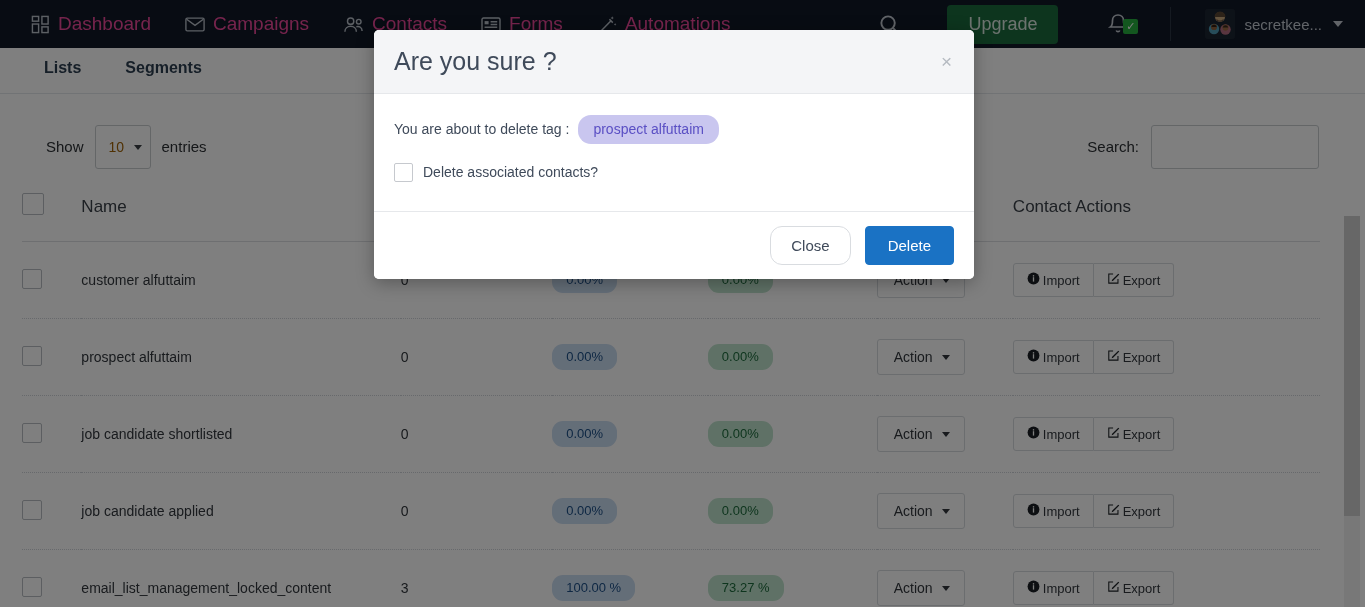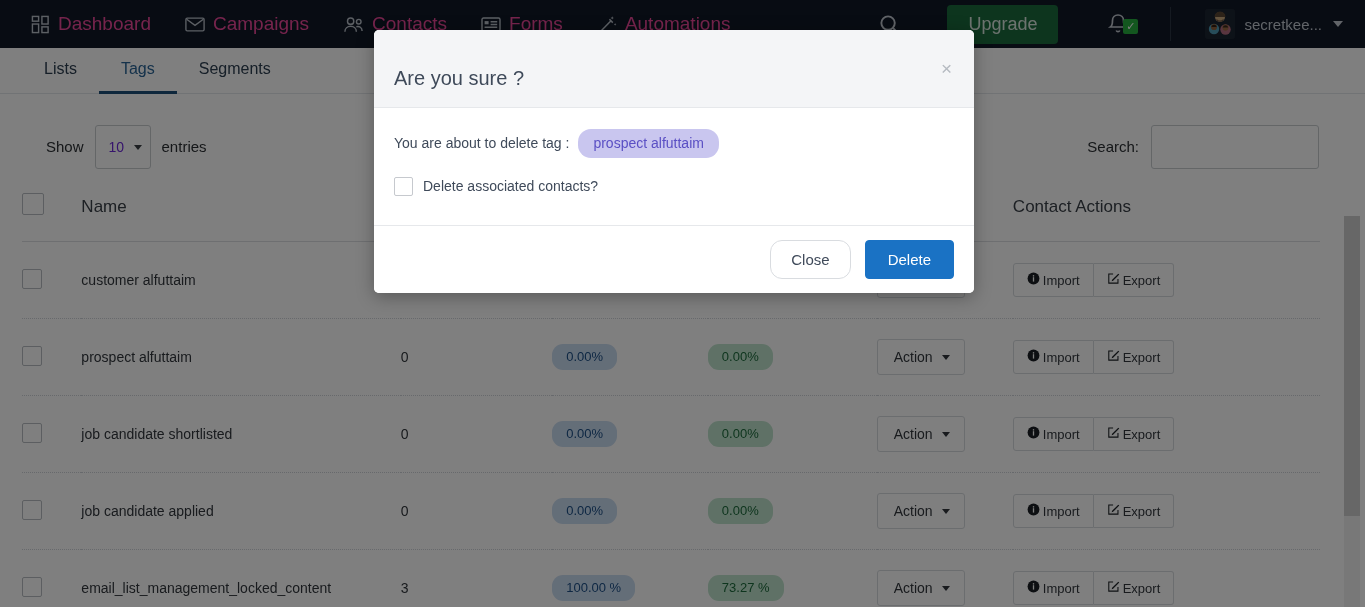--- a/index.html
+++ b/index.html
@@ -51,37 +51,37 @@
   .user-name { color: #c3c9d1; font-size: 15px; }
   .caret-down {
     width: 0; height: 0; border-left: 5px solid transparent; border-right: 5px solid transparent;
     border-top: 6px solid #c3c9d1; margin-left: 2px;
   }
 
   
   .page { position: absolute; top: 48px; left: 0; width: 1365px; height: 559px; background: #fff; }
 
   .tabs {
-    display: flex; align-items: center; height: 46px;
-    padding-left: 22px; border-bottom: 1px solid #e3e6ea;
+    display: flex; align-items: flex-end; height: 46px;
+    padding-left: 22px; border-bottom: 1px solid #e3e6ea; font-weight: bold;
   }
   .tab {
     font-size: 16px; color: #2c3e50; padding: 12px 22px 13px;
     cursor: pointer; border-bottom: 3px solid transparent; background: transparent;
   }
   .tab.active { color: #2a6496; border-bottom-color: #1d4f78; }
 
   .toolbar {
     display: flex; align-items: center; padding: 27px 46px 0 46px; height: 78px;
   }
   .show-group { display: flex; align-items: center; gap: 11px; font-size: 15px; color: #2b2f33; }
   .select-box {
     position: relative; width: 56px; height: 44px; border: 1px solid #c8cccf; border-radius: 3px;
     background: #fff; display: flex; align-items: center; padding-left: 13px;
-    font-size: 14px; color: #6d28d9; cursor: pointer;
+    font-size: 14px; color: #a16207; cursor: pointer;
   }
   .select-box .sel-caret {
     position: absolute; right: 8px; top: 50%; margin-top: -2px;
     width: 0; height: 0; border-left: 4px solid transparent; border-right: 4px solid transparent;
     border-top: 5px solid #3a3f44;
   }
   .search-group { margin-left: auto; display: flex; align-items: center; gap: 12px; }
   .search-label { font-size: 15px; color: #2b2f33; margin-left: 24px; }
   .search-input {
     width: 168px; height: 44px; border: 1px solid #c8cccf; border-radius: 3px;
@@ -165,21 +165,21 @@
   .modal {
     position: absolute; left: 374px; top: 30px; width: 600px;
     background: #fff; border-radius: 5px; z-index: 30;
     box-shadow: 0 4px 18px rgba(0,0,0,0.30);
     overflow: hidden;
   }
   .modal-header {
     background: #f4f5f7; padding: 17px 20px; border-bottom: 1px solid #e6e8eb;
     display: flex; align-items: center;
   }
-  .modal-title { font-size: 20px; color: #3f4a5a; margin-top: 20px; }
+  .modal-title { font-size: 25px; color: #3f4a5a; }
   .modal-x {
     margin-left: auto; font-size: 19px; color: #b5bac1; cursor: pointer;
     line-height: 1; background: none; border: none; padding: 0 2px;
     font-family: "Liberation Sans", sans-serif;
   }
   .modal-body { padding: 21px 20px 27px 20px; min-height: 117px; }
   .del-line { font-size: 14px; color: #3f4a5a; display: flex; align-items: center; gap: 9px; }
   .cb-row { display: flex; align-items: center; gap: 10px; margin-top: 19px; }
   .cb-modal { width: 19px; height: 19px; border: 1px solid #c6c9ce; border-radius: 2px; background: #fff; cursor: pointer; }
   .cb-label { font-size: 14px; color: #3f4a5a; }
@@ -302,21 +302,20 @@
         <span class="user-name">secretkee...</span>
         <span class="caret-down"></span>
       </div>
     </div>
   </div>
 
   <div class="page">
 
     <div class="tabs">
       <div class="tab">Lists</div>
-      <div class="tab active">Tags</div>
       <div class="tab">Segments</div>
     </div>
 
     <div class="toolbar">
       <div class="show-group">
         <span>Show</span>
         <div class="select-box">
           <span>10</span>
           <span class="sel-caret"></span>
         </div>

